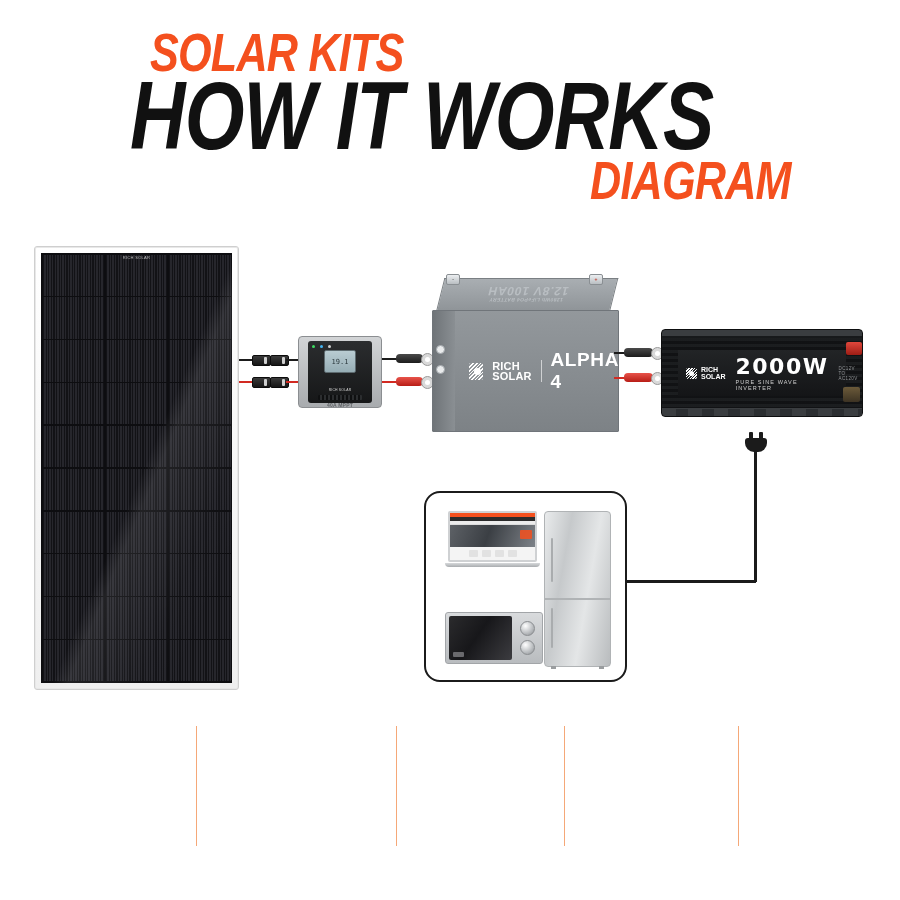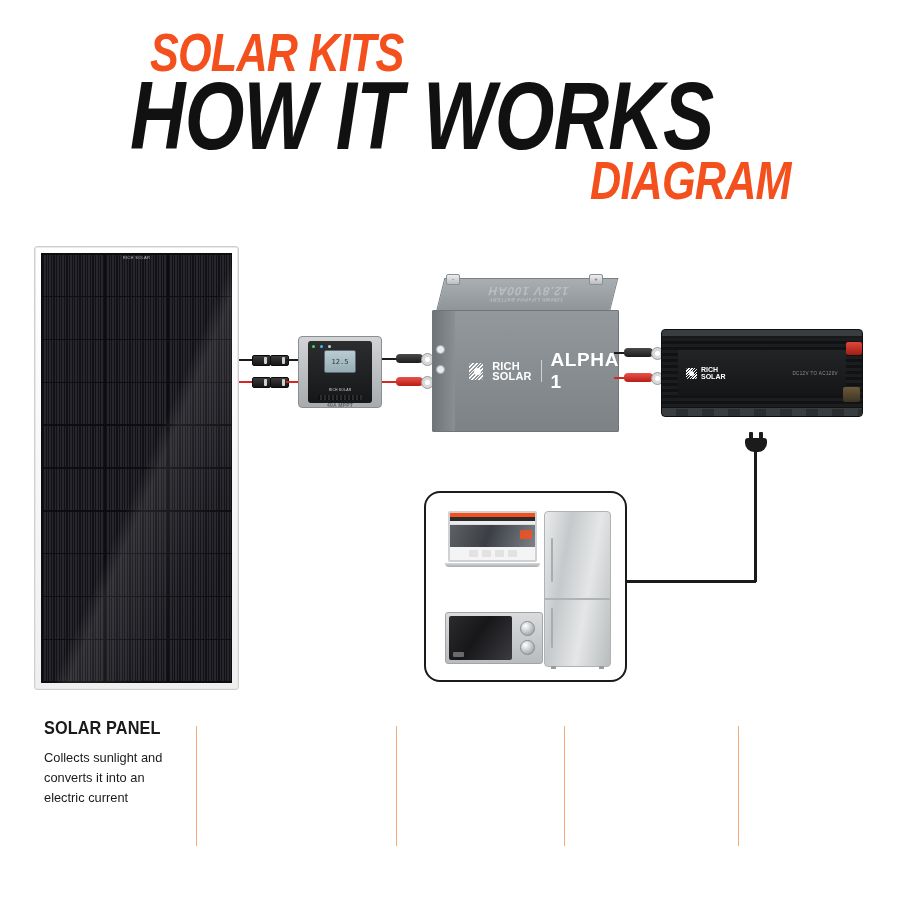--- a/index.html
+++ b/index.html
@@ -369,21 +369,21 @@
   <div class="mc4 red" style="left:270px;top:377px;width:17px;"></div>
   <div class="wire red" style="left:286px;top:381px;width:14px;height:2px;"></div>
 
   <div class="controller">
     <div class="ctrl-face">
       <div class="ctrl-leds">
         <span class="led g"></span>
         <span class="led b"></span>
         <span class="led w"></span>
       </div>
-      <div class="ctrl-lcd">12.5</div>
+      <div class="ctrl-lcd">19.1</div>
       <div class="ctrl-logo">RICH SOLAR</div>
       <div class="ctrl-vent"></div>
     </div>
     <div class="ctrl-model">40A MPPT</div>
   </div>
 
   <div class="wire" style="left:382px;top:358px;width:18px;height:2px;"></div>
   <div class="lug" style="left:396px;top:354px;width:38px;">
     <span class="body"></span>
     <span class="ring"></span>
@@ -410,21 +410,21 @@
     <div class="bat-body">
       <div class="bat-side"></div>
       <div class="bat-hole" style="top:34px;"></div>
       <div class="bat-hole" style="top:54px;"></div>
       <div class="bat-brand">
         <span class="rs-mark"></span>
         <span class="rs-words">
           RICH<br>SOLAR
         </span>
         <span class="bat-sep"></span>
-        <span class="bat-model">ALPHA 1</span>
+        <span class="bat-model">ALPHA 4</span>
       </div>
     </div>
   </div>
 
   <div class="wire" style="left:614px;top:352px;width:22px;height:2px;"></div>
   <div class="lug" style="left:624px;top:348px;width:40px;">
     <span class="body"></span>
     <span class="ring"></span>
   </div>
   <div class="wire red" style="left:614px;top:377px;width:22px;height:2px;"></div>
@@ -432,20 +432,24 @@
     <span class="body"></span>
     <span class="ring"></span>
   </div>
 
   <div class="inverter">
     <div class="inv-fins"></div>
     <div class="inv-plate">
       <span class="inv-rs">
         <span class="rs-mark"></span>
         <span class="inv-rs-words">RICH<br>SOLAR</span>
+      </span>
+      <span>
+        <span class="inv-watt">2000W</span>
+        <span class="inv-sub" style="display:block;">PURE SINE WAVE INVERTER</span>
       </span>
       <span class="inv-dc">DC12V TO AC120V</span>
     </div>
     <div class="inv-term-red"></div>
     <div class="inv-socket"></div>
     <div class="inv-feet"></div>
   </div>
 
   <div class="plug">
     <span class="prong a"></span>
@@ -484,24 +488,20 @@
       <div class="fr-split"></div>
       <div class="fr-handle" style="top:26px;height:44px;"></div>
       <div class="fr-handle" style="top:96px;height:40px;"></div>
       <div class="fr-foot" style="left:6px;"></div>
       <div class="fr-foot" style="right:6px;"></div>
     </div>
   </div>
 
   <div class="captions">
 
-    <div class="cap" style="left:44px;width:140px;">
-      <h3>SOLAR PANEL</h3>
-      <p>Collects sunlight and converts it into an electric current</p>
-    </div>
     <div class="cap-div" style="left:196px;"></div>
 
     <div class="cap-div" style="left:396px;"></div>
 
     <div class="cap-div" style="left:564px;"></div>
 
     <div class="cap-div" style="left:738px;"></div>
 
 
   </div>

